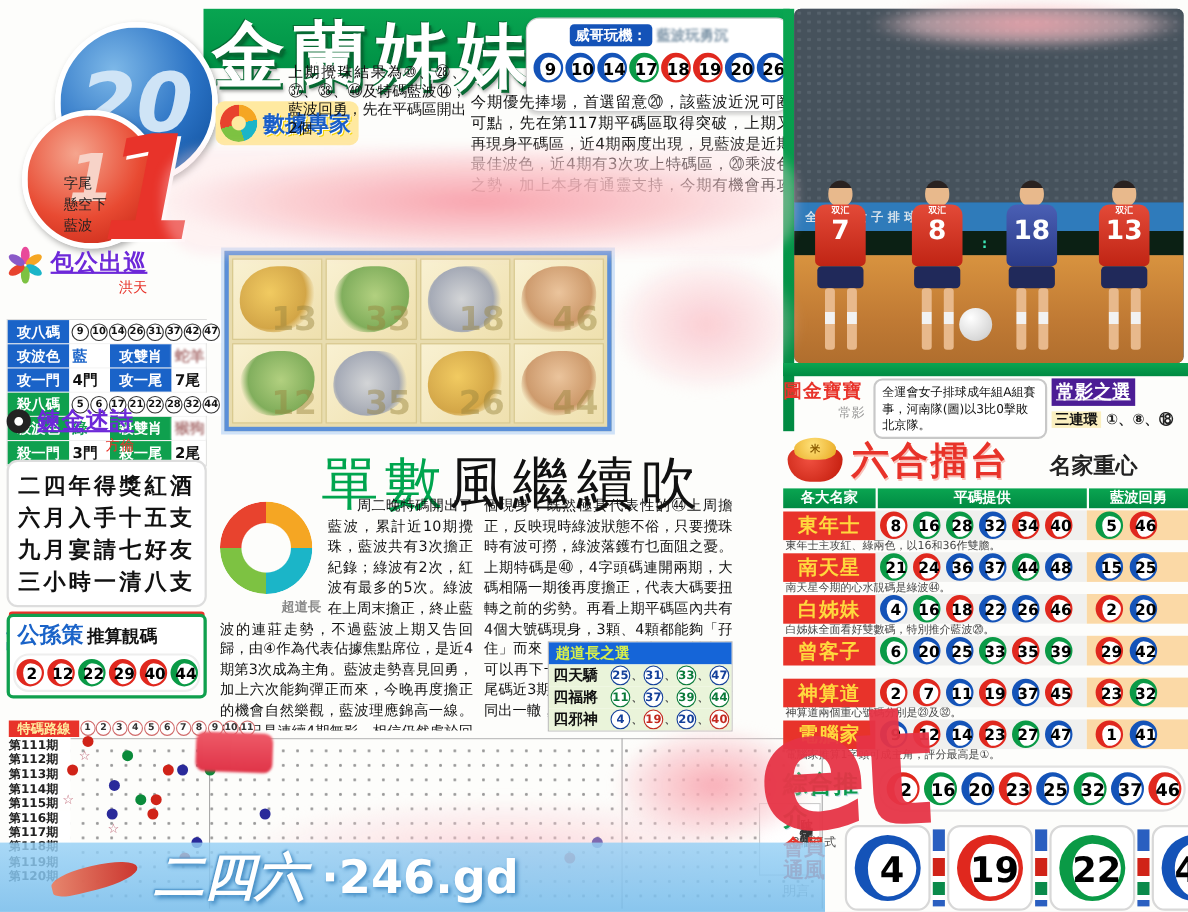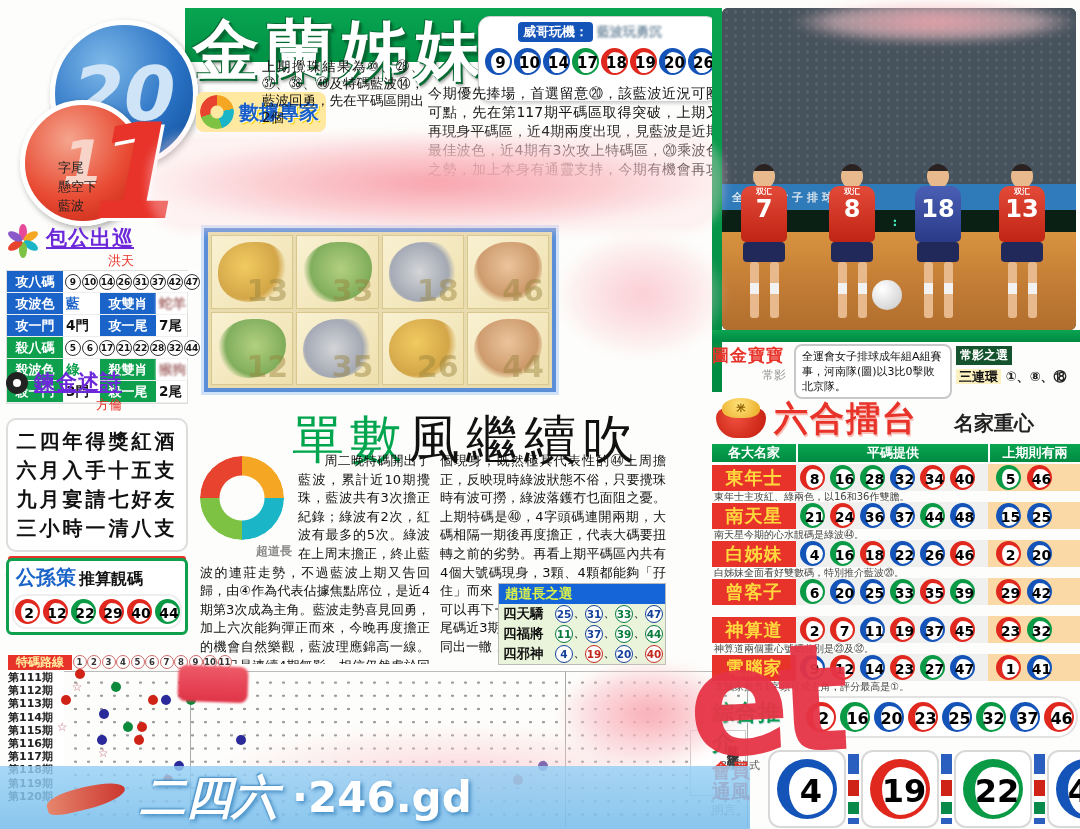--- a/index.html
+++ b/index.html
@@ -83,21 +83,21 @@
   .sel-row{display:flex;align-items:center;height:20px;padding-left:4px;font-size:13.5px;font-weight:900;}
   .sel-row:nth-child(odd){background:#eaf4da;}
   .sel-row .sl{width:52px;}
   .sel-nums{display:flex;align-items:center;}
 
   
   #baogong{left:6px;top:224px;width:182px;}
   .side-hdr{display:flex;align-items:flex-start;gap:6px;}
   .side-title{font-size:21px;font-weight:900;color:#6d28d9;letter-spacing:1px;text-decoration:underline;}
   .side-author{font-size:13px;color:#e8332a;text-align:right;display:block;}
-  .bg-table{margin-top:0;border:1px solid #ddd;}
+  .bg-table{margin-top:20px;border:1px solid #ddd;}
   .bg-row{display:flex;height:21px;align-items:stretch;font-size:13.5px;border-bottom:1px solid #eee;}
   .bg-lab{width:56px;color:#fff;font-weight:800;display:flex;align-items:center;justify-content:center;flex:none;font-size:13px;}
   .bg-lab.atk{background:#1a63c8;} .bg-lab.kil{background:#0fa04e;}
   .bg-val{display:flex;align-items:center;padding-left:3px;flex:1;background:#fff;font-weight:700;}
   .bg-val.blue{color:#1a63c8;} .bg-val.green{color:#0fa04e;}
   .bg-val.blurred{color:#b07a7a;filter:blur(1px);}
   .bg-nums{display:flex;align-items:center;background:#fff;flex:1;padding-left:2px;}
 
   #poem{left:6px;top:368px;width:182px;}
   #poem .gear{width:22px;height:22px;border:7px solid #222;border-radius:50%;background:#fff;box-sizing:border-box;margin-top:4px;}
@@ -176,21 +176,21 @@
 
   
   #capstrip{left:712px;top:330px;width:368px;height:64px;}
   #capstrip .gbar{height:12px;background:linear-gradient(#0aa551,#008a42);}
   #capstrip .row{display:flex;margin-top:2px;}
   #cap-label{width:82px;flex:none;}
   #cap-label .t1{font-size:17px;font-weight:900;color:#e8332a;letter-spacing:1px;}
   #cap-label .t2{font-size:12px;color:#999;text-align:right;padding-right:8px;}
   #cap-box{width:158px;flex:none;background:#fff;border:2px solid #c8c8c8;border-radius:8px;font-size:11px;line-height:15px;padding:3px 6px;box-sizing:border-box;}
   #pick{flex:1;padding-left:4px;}
-  #pick .pt{background:#14532d;color:#fff;font-size:12px;font-weight:800;padding:1px 4px;display:inline-block;}
+  #pick .pt{background:#4c1d95;color:#fff;font-size:17px;font-weight:800;padding:1px 4px;display:inline-block;text-decoration:underline;}
   #pick .pr{margin-top:3px;font-size:13px;font-weight:800;}
   #pick .pl2{background:#fbf0c0;padding:0 3px;}
   #pick .pn{font-weight:700;color:#222;}
 
   
   #battle{left:712px;top:394px;width:368px;height:435px;}
   #bt-hdr{position:relative;height:48px;}
   #ingot{position:absolute;left:2px;top:0;width:54px;height:46px;}
   #ingot .pouch{position:absolute;left:2px;top:14px;width:50px;height:30px;background:radial-gradient(circle at 40% 30%,#f05040,#c01808);border-radius:12px 12px 25px 25px;}
   #ingot .gold{position:absolute;left:8px;top:4px;width:38px;height:20px;background:radial-gradient(circle at 45% 35%,#ffe27a,#e8a820);border-radius:50% 50% 40% 40%;
@@ -663,21 +663,21 @@
       <span id="ingot">
         <span class="pouch"></span>
           <span class="gold">米</span>
       </span>
       <span id="bt-title">六合擂台</span>
       <span id="bt-sub">名家重心</span>
     </div>
     <div id="bt-thead">
       <div class="c1">各大名家</div>
       <div class="c2">平碼提供</div>
-      <div class="c3">上期則有兩</div>
+      <div class="c3">藍波回勇</div>
     </div>
     <div id="bt-rows">
       <span data-repeat="battle.rows"><div style="display: contents;">
         <div class="b-row">
           <div class="b-main">
             <span class="b-name">東年士</span>
             <span class="b-balls">
               <span data-repeat="balls"><div style="display: contents;">
                 <span class="ball b25 red">8</span>
               </div><div style="display: contents;">

